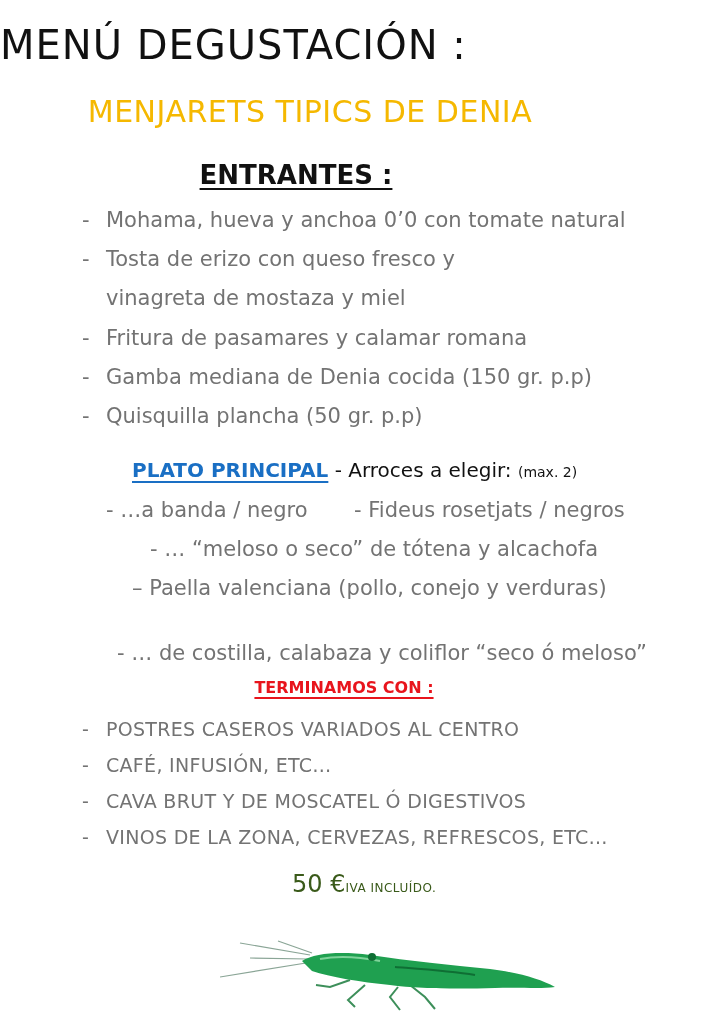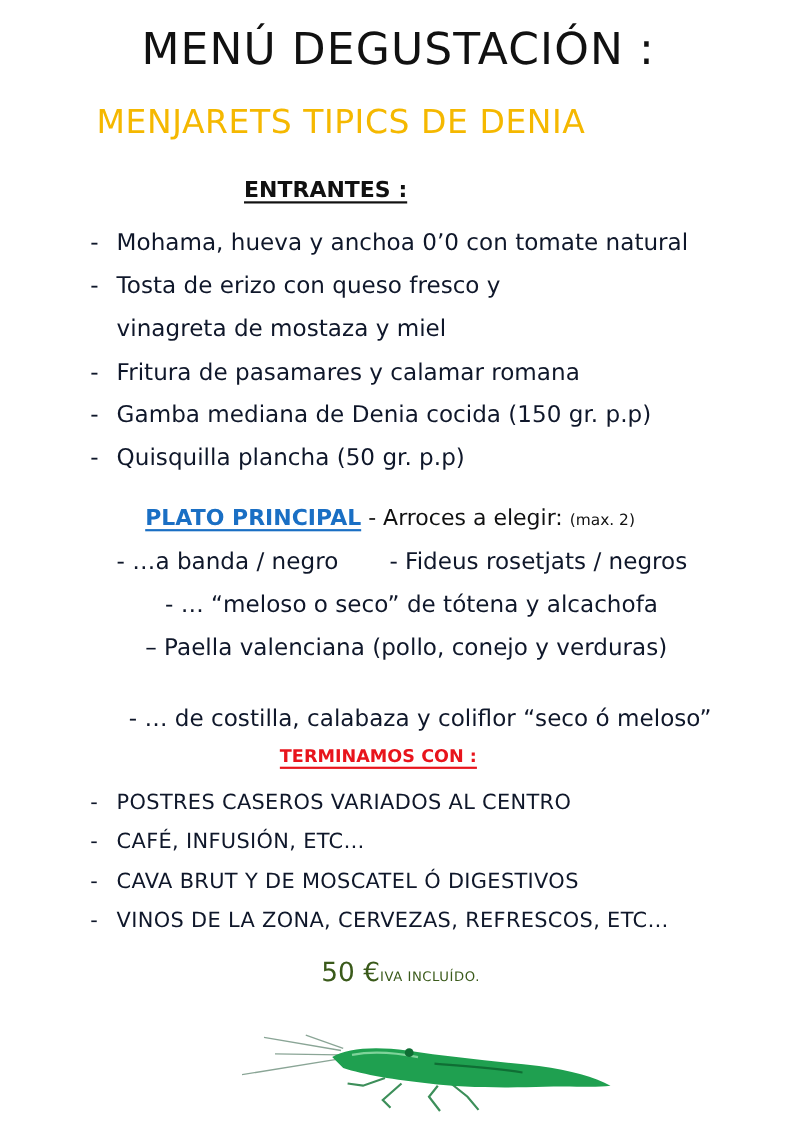--- a/index.html
+++ b/index.html
@@ -1,23 +1,23 @@
 <!DOCTYPE html>
 <html><head>
   <meta charset="utf-8">
   <style>
     html, body { margin: 0; padding: 0; background: #ffffff; }
     body { width: 724px; height: 1024px; position: relative; overflow: hidden;
            font-family: "DejaVu Sans", sans-serif; color: #111; }
     .abs { position: absolute; white-space: nowrap; }
-    .title { top: 22px; left: 0; width: 724px; text-align: center; font-size: 40px; letter-spacing: 1px; color: #111; }
+    .title { top: 22px; left: 0; width: 724px; font-size: 40px; letter-spacing: 1px; color: #111; }
     .subtitle { top: 94px; left: 0; width: 620px; text-align: center; font-size: 30px; color: #f5b800; letter-spacing: 0.5px; }
     .section-h { font-weight: bold; text-decoration: underline; text-underline-offset: 4px; text-decoration-thickness: 2px; }
-    .entrantes-h { top: 160px; left: 0; width: 592px; text-align: center; font-size: 20px; color: #111; }
-    .line { font-size: 21px; color: #0f172a; }
+    .entrantes-h { top: 160px; left: 0; width: 592px; text-align: center; font-size: 26px; color: #111; }
+    .line { font-size: 21px; color: #737373; }
     .dash { display: inline-block; width: 24px; }
     .plato-row { top: 458px; left: 104px; font-size: 20px; }
     .plato-h { color: #1a6fc4; margin-left: 28px; }
     .small { font-size: 14px; }
     .term-h { top: 678px; left: 0; width: 688px; text-align: center; font-size: 16px; color: #e8141c; }
     .caps { font-size: 19px; letter-spacing: 0.3px; }
     .price-row { top: 870px; left: 292px; color: #3a5a1a; }
     .price { font-size: 24px; }
     .iva { font-size: 12px; letter-spacing: 0.5px; }
     .shrimp { position: absolute; left: 220px; top: 925px; width: 360px; height: 95px; }

